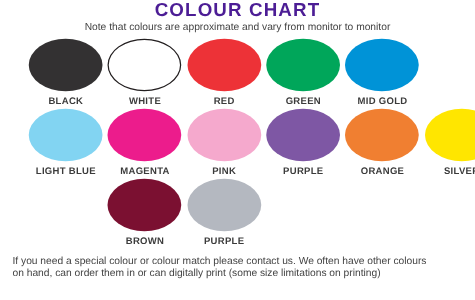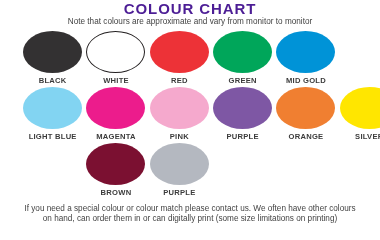--- a/index.html
+++ b/index.html
@@ -79,21 +79,21 @@
     line-height: 9px;
     text-align: center;
     white-space: nowrap;
   }
   .chart-footer {
     width: 360px;
     margin-top: 5px;
     font-size: 8.2px;
     line-height: 10px;
     color: #434343;
-    text-align: center;
+    text-align: left;
   }
   .footer-line {
     display: block;
   }
 </style>
 </head>
 <body>
 
 <div class="sheet">
 

